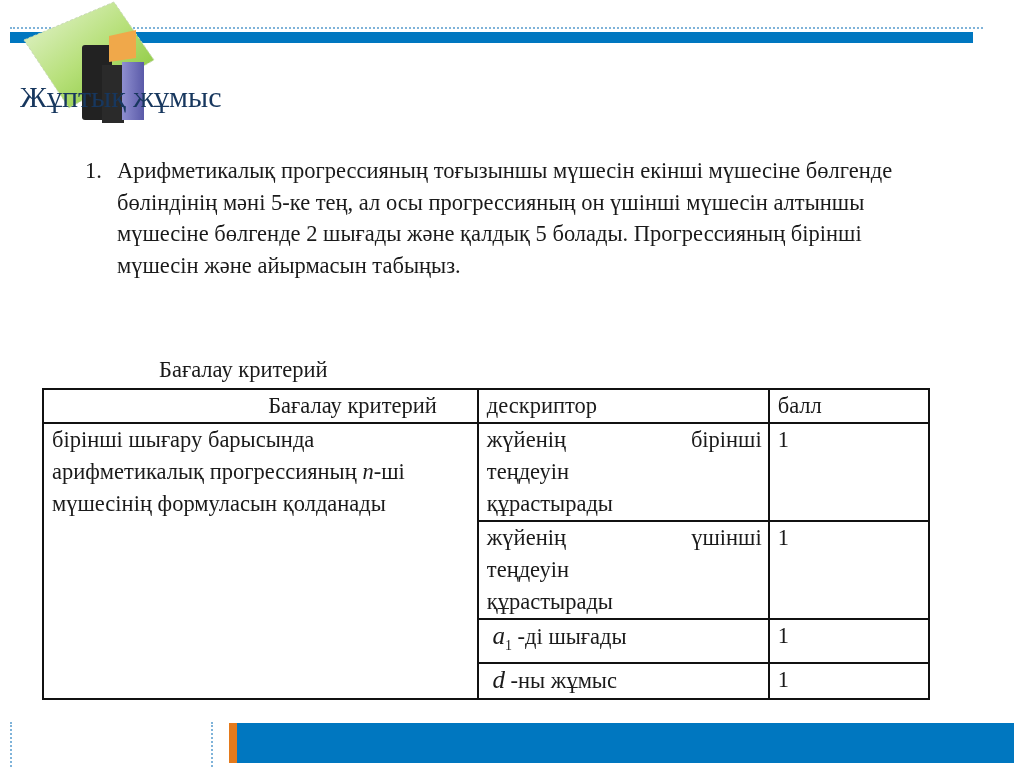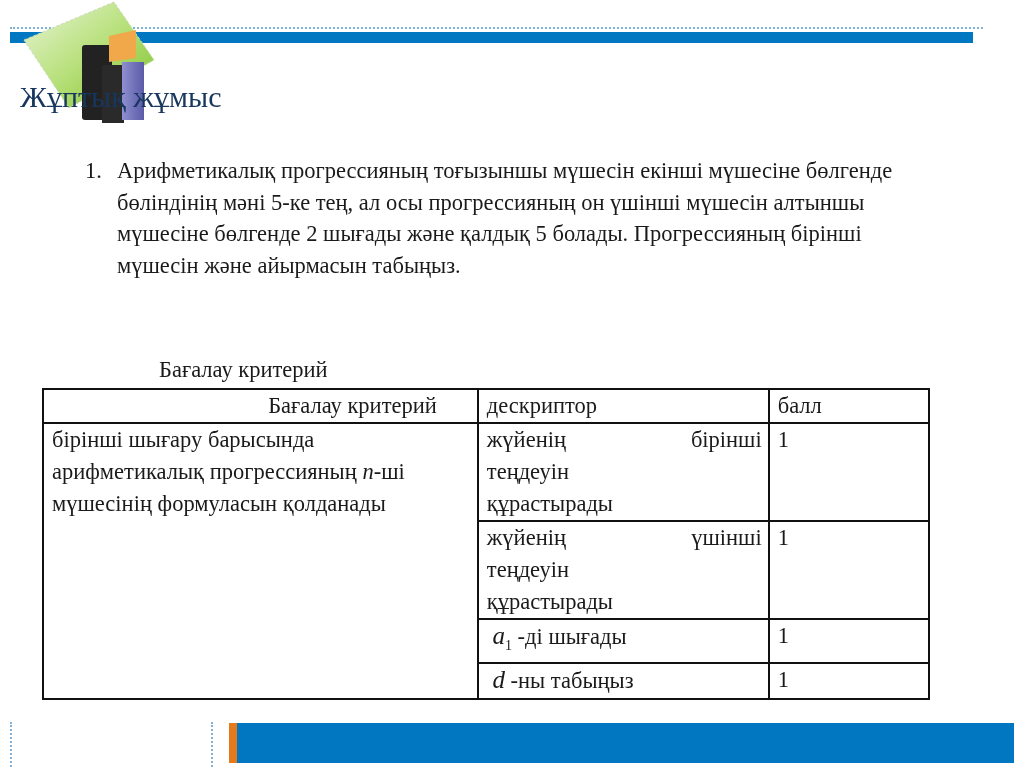--- a/index.html
+++ b/index.html
@@ -88,21 +88,21 @@
           </div>
       <div style="width:140px">теңдеуін құрастырады</div>
     </td>
     <td class="c3">1</td>
   </tr>
   <tr>
     <td class="c2" style="height:40px">&nbsp;<span class="var">a</span><sub>1</sub><span> -ді шығады</span></td>
     <td class="c3">1</td>
   </tr>
   <tr>
-    <td class="c2" style="height:34px">&nbsp;<span class="var">d</span><span> -ны табыңыз</span></td>
+    <td class="c2" style="height:34px">&nbsp;<span class="var">d</span><span> -ны жұмыс</span></td>
     <td class="c3">1</td>
   </tr>
 </tbody>
   </table>
 
 <div class="dotted-v1"></div>
 <div class="dotted-v2"></div>
 <div class="orange"></div>
 <div class="bar-bottom"></div>
 

